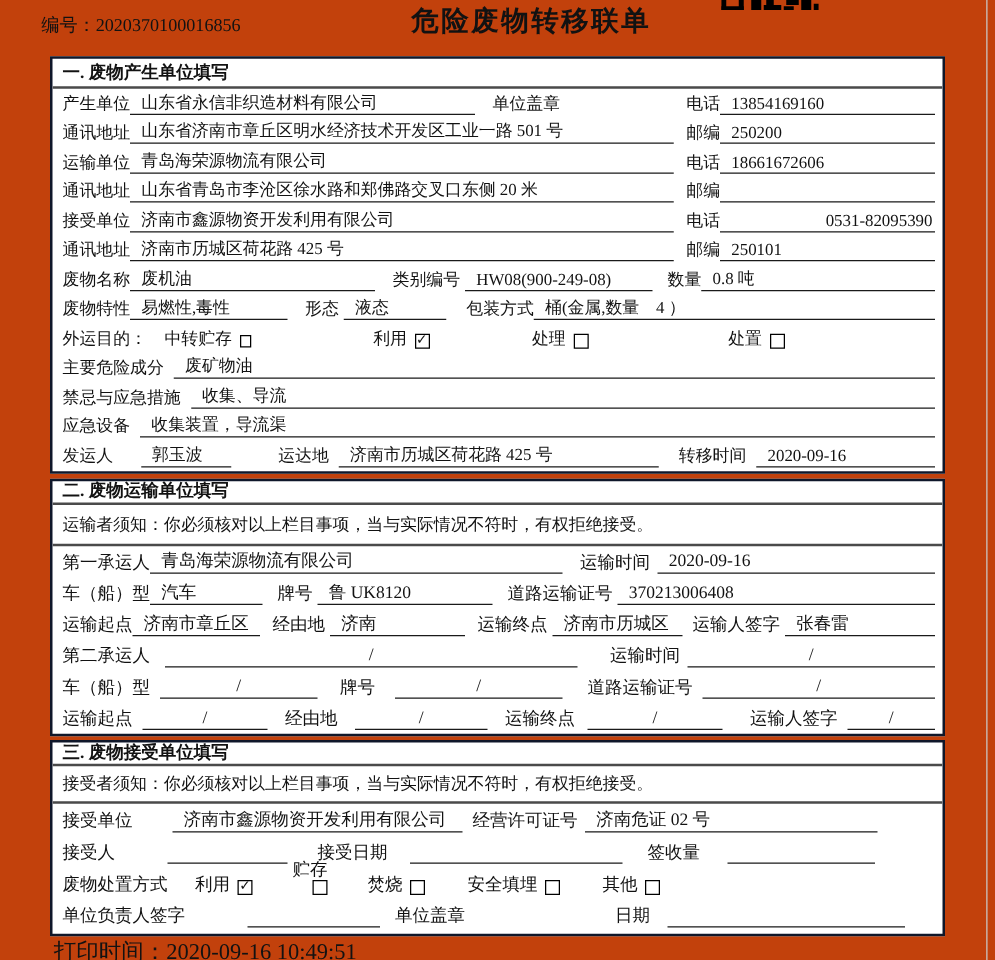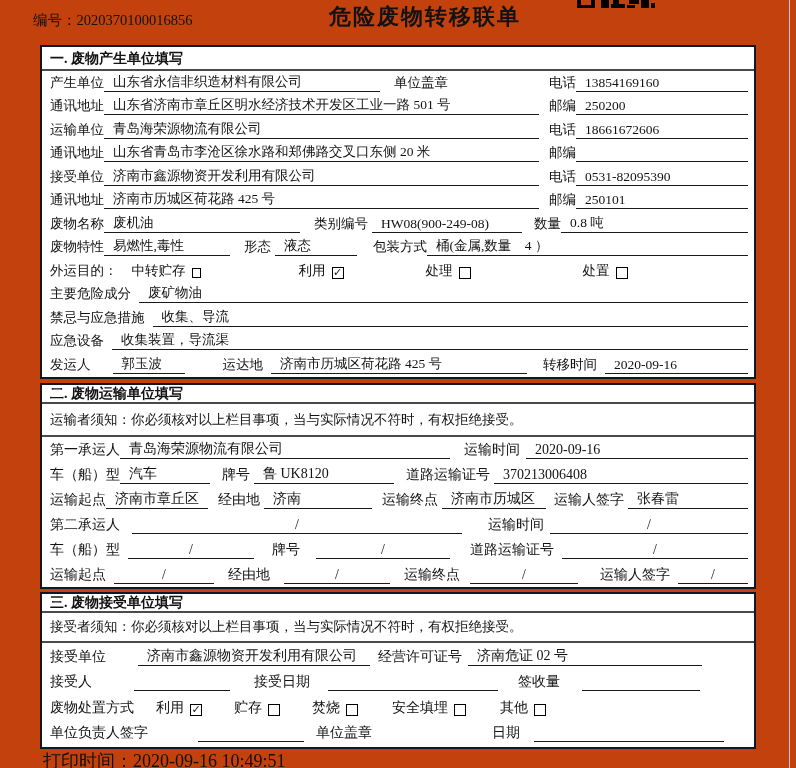--- a/index.html
+++ b/index.html
@@ -95,21 +95,21 @@
       <span class="lb">通讯地址</span>
       <span class="uv grow" style="margin-right:10px;">山东省青岛市李沧区徐水路和郑佛路交叉口东侧 20 米</span>
       <span class="lb">邮编</span>
       <span class="uv" style="width:172px;"></span>
     </div>
 
     <div class="row">
       <span class="lb">接受单位</span>
       <span class="uv grow" style="margin-right:10px;">济南市鑫源物资开发利用有限公司</span>
       <span class="lb">电话</span>
-      <span class="uv" style="width:172px;">0531-82095390</span>
+      <span class="uv" style="width:172px;text-align:right;">0531-82095390</span>
     </div>
 
     <div class="row">
       <span class="lb">通讯地址</span>
       <span class="uv grow" style="margin-right:10px;">济南市历城区荷花路 425 号</span>
       <span class="lb">邮编</span>
       <span class="uv" style="width:172px;">250101</span>
     </div>
 
     <div class="row">
@@ -255,21 +255,21 @@
       <span class="uv" style="width:118px;margin-left:22px;"></span>
       <span class="sp"></span>
     </div>
 
     <div class="row">
       <span class="lb">废物处置方式</span>
       <span class="opt" style="margin-left:22px;">
         <span>利用</span>
         <span class="cb">✓</span>
       </span>
-      <span class="opt" style="margin-left:32px;">
+      <span class="opt" style="margin-left:32px;flex-direction:column;">
         <span>贮存</span>
         <span class="cb"></span>
       </span>
       <span class="opt" style="margin-left:32px;">
         <span>焚烧</span>
         <span class="cb"></span>
       </span>
       <span class="opt" style="margin-left:34px;">
         <span>安全填埋</span>
         <span class="cb"></span>

